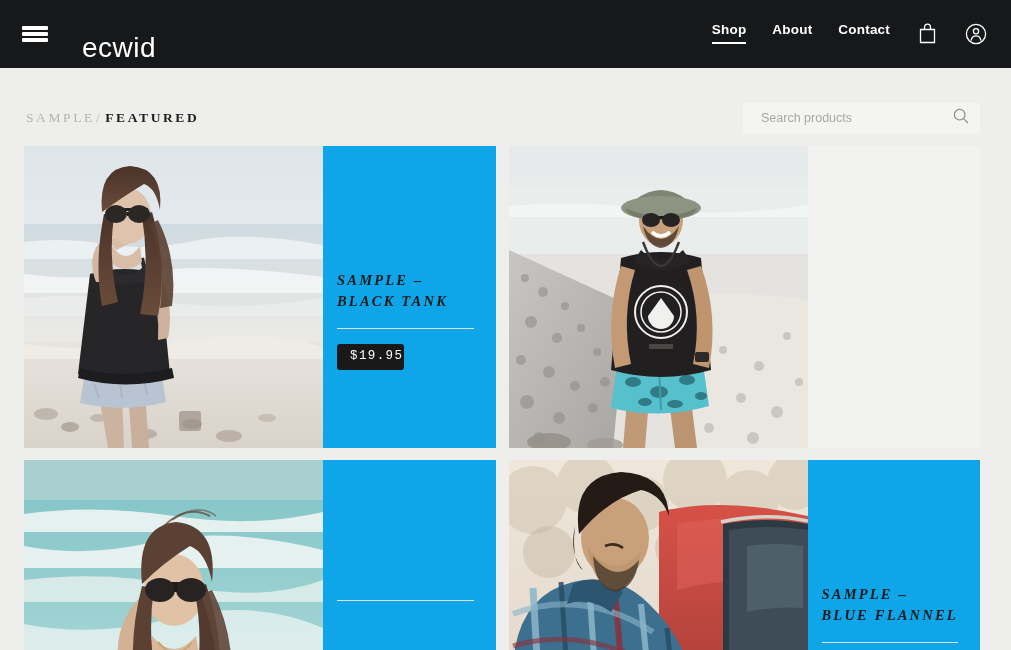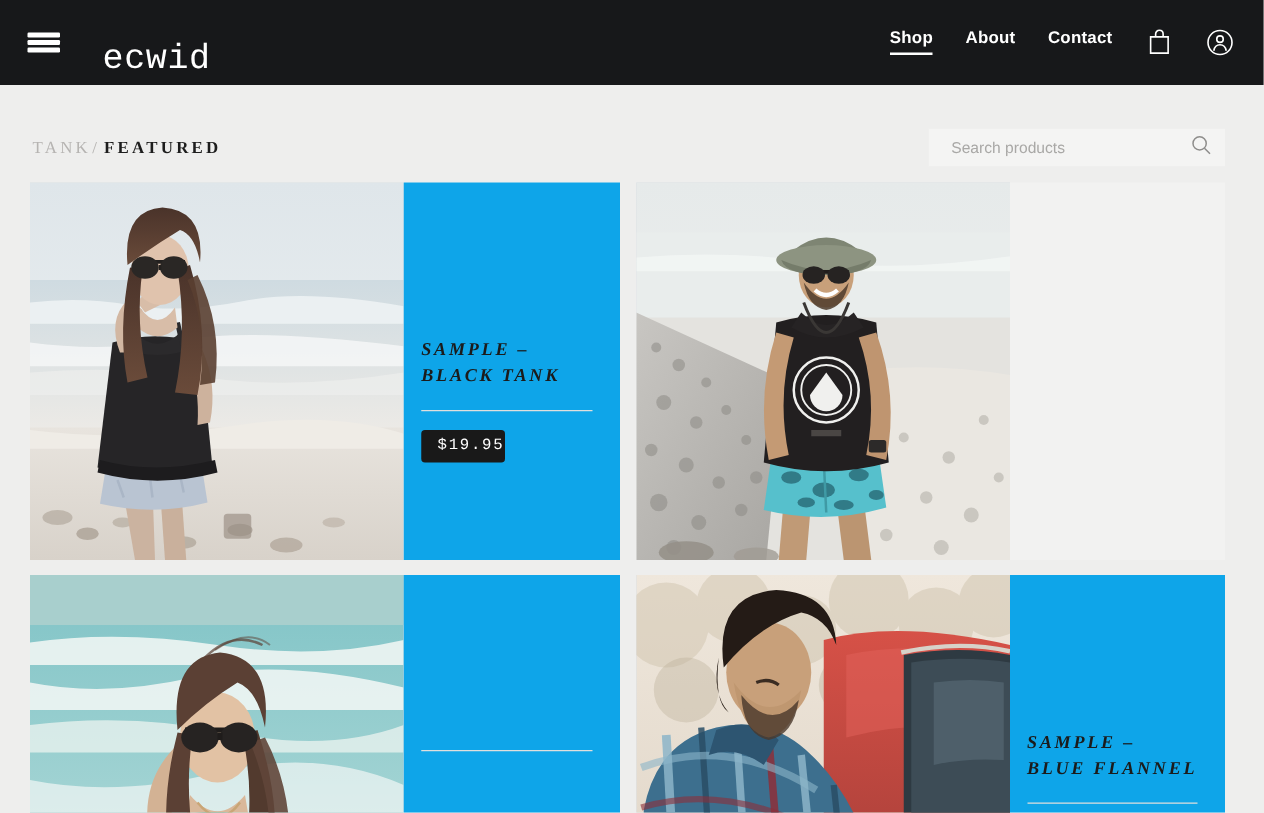--- a/index.html
+++ b/index.html
@@ -39,21 +39,21 @@
     background: #ffffff;
     border-radius: 1px;
   }
 
   .brand {
     color: #ffffff;
     font-size: 28px;
     font-weight: 300;
     letter-spacing: 0.5px;
     margin-left: 34px;
-    font-family: Liberation Mono, monospace;
+    font-family: Liberation Sans, sans-serif;
     cursor: pointer;
     line-height: 1;
     margin-top: 28px;
   }
 
   .nav {
     margin-left: auto;
     display: flex;
     align-items: flex-start;
     gap: 0;
@@ -228,21 +228,21 @@
         <circle cx="11" cy="8.3" r="2.6" stroke="#ffffff" stroke-width="1.3"></circle>
         <path d="M6 17.6 C6.6 14.4 8.6 12.8 11 12.8 C13.4 12.8 15.4 14.4 16 17.6" stroke="#ffffff" stroke-width="1.3" fill="none"></path>
       </svg>
     </div>
   </div>
 </div>
 
 <div class="subbar">
 
   <div class="breadcrumb">
-    <span class="crumb-store">TANK</span>
+    <span class="crumb-store">SAMPLE</span>
     <span class="crumb-sep">/</span>
     <span class="crumb-current">FEATURED</span>
   </div>
 
   <div class="search-wrap">
     <input class="search-input" type="text" placeholder="Search products" style="">
     <span>
       <svg width="16" height="16" viewBox="0 0 16 16" fill="none">
         <circle cx="6.7" cy="6.7" r="5.3" stroke="#8e8d8b" stroke-width="1.2"></circle>
         <line x1="10.6" y1="10.6" x2="15" y2="15" stroke="#8e8d8b" stroke-width="1.2"></line>

